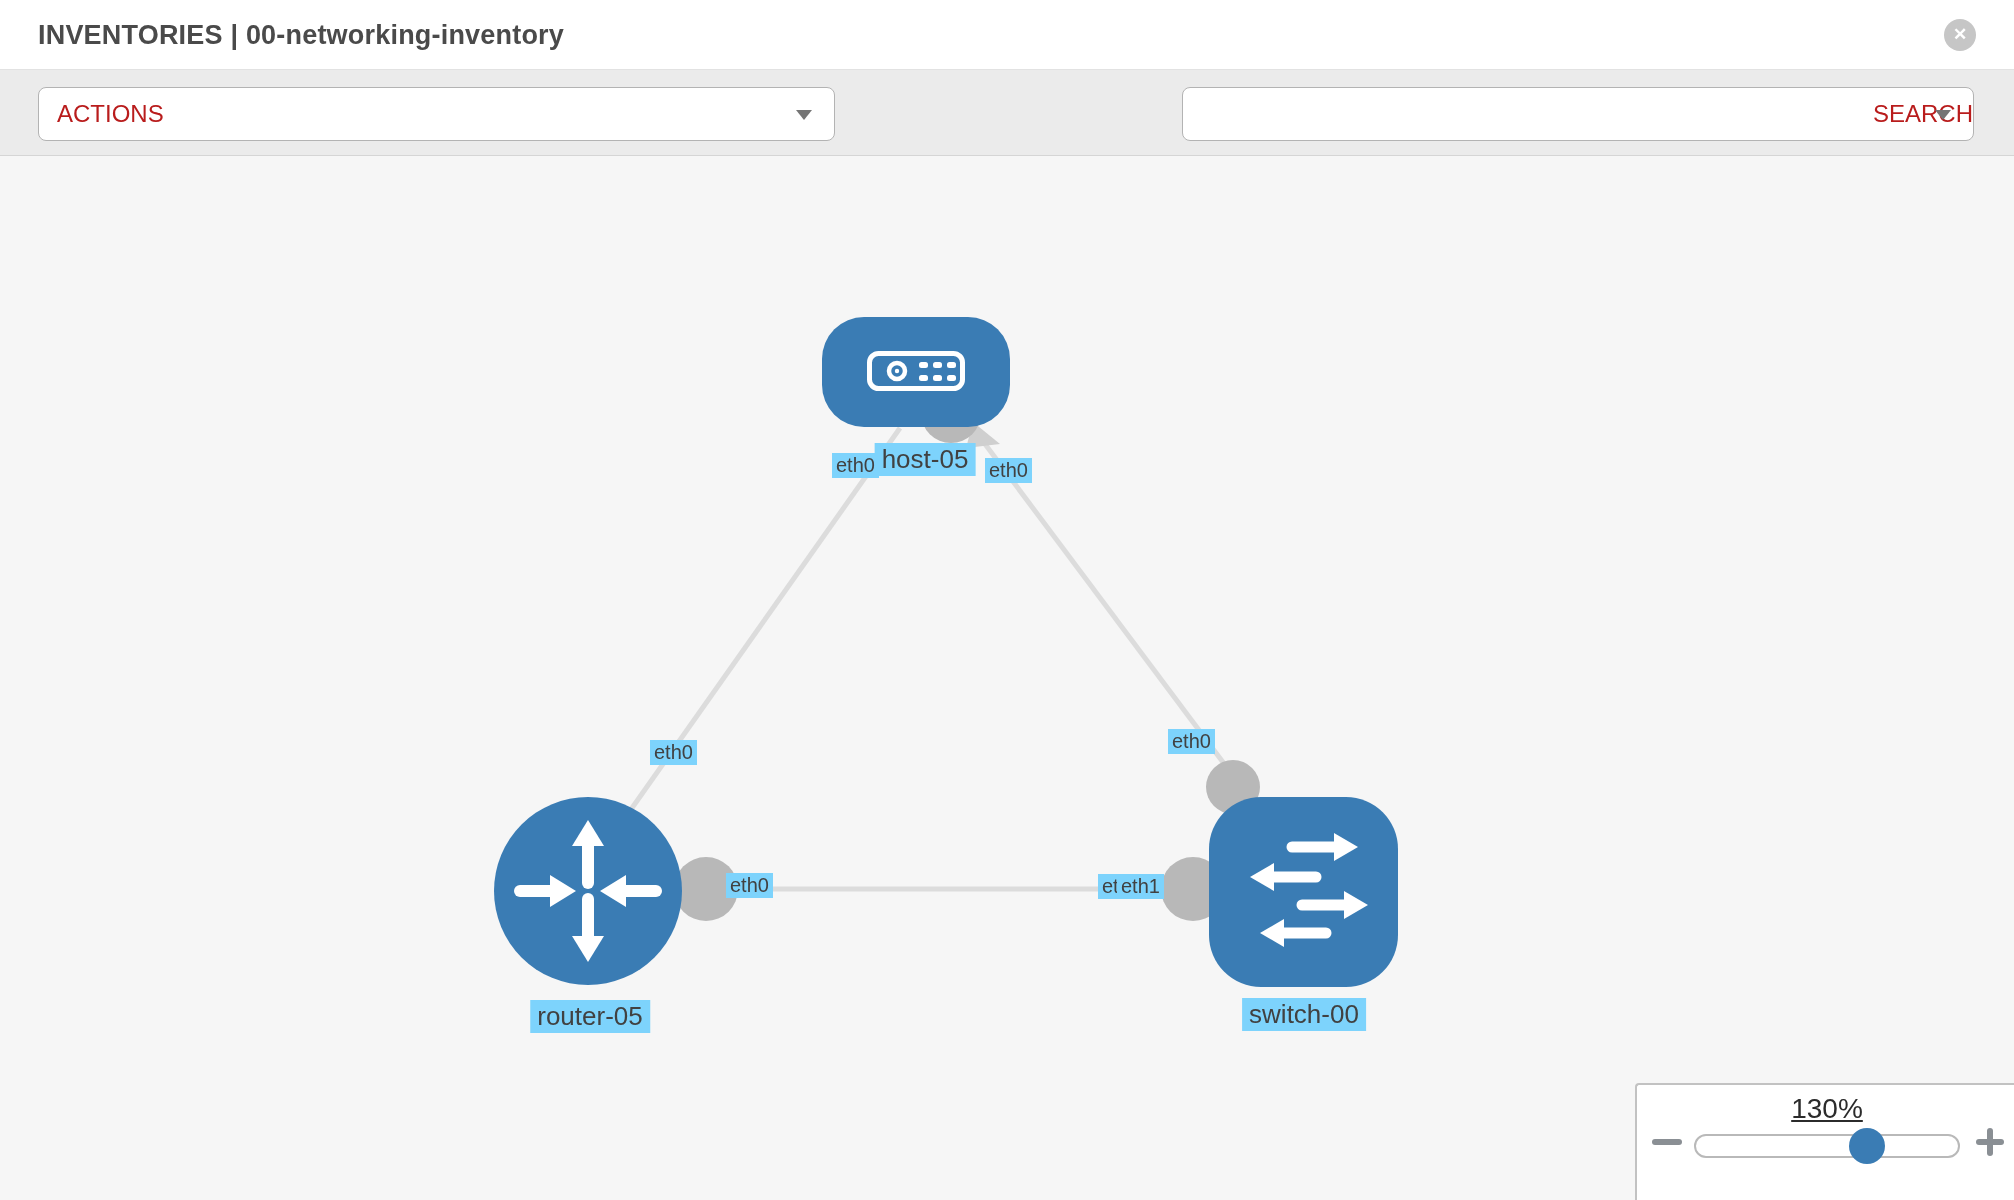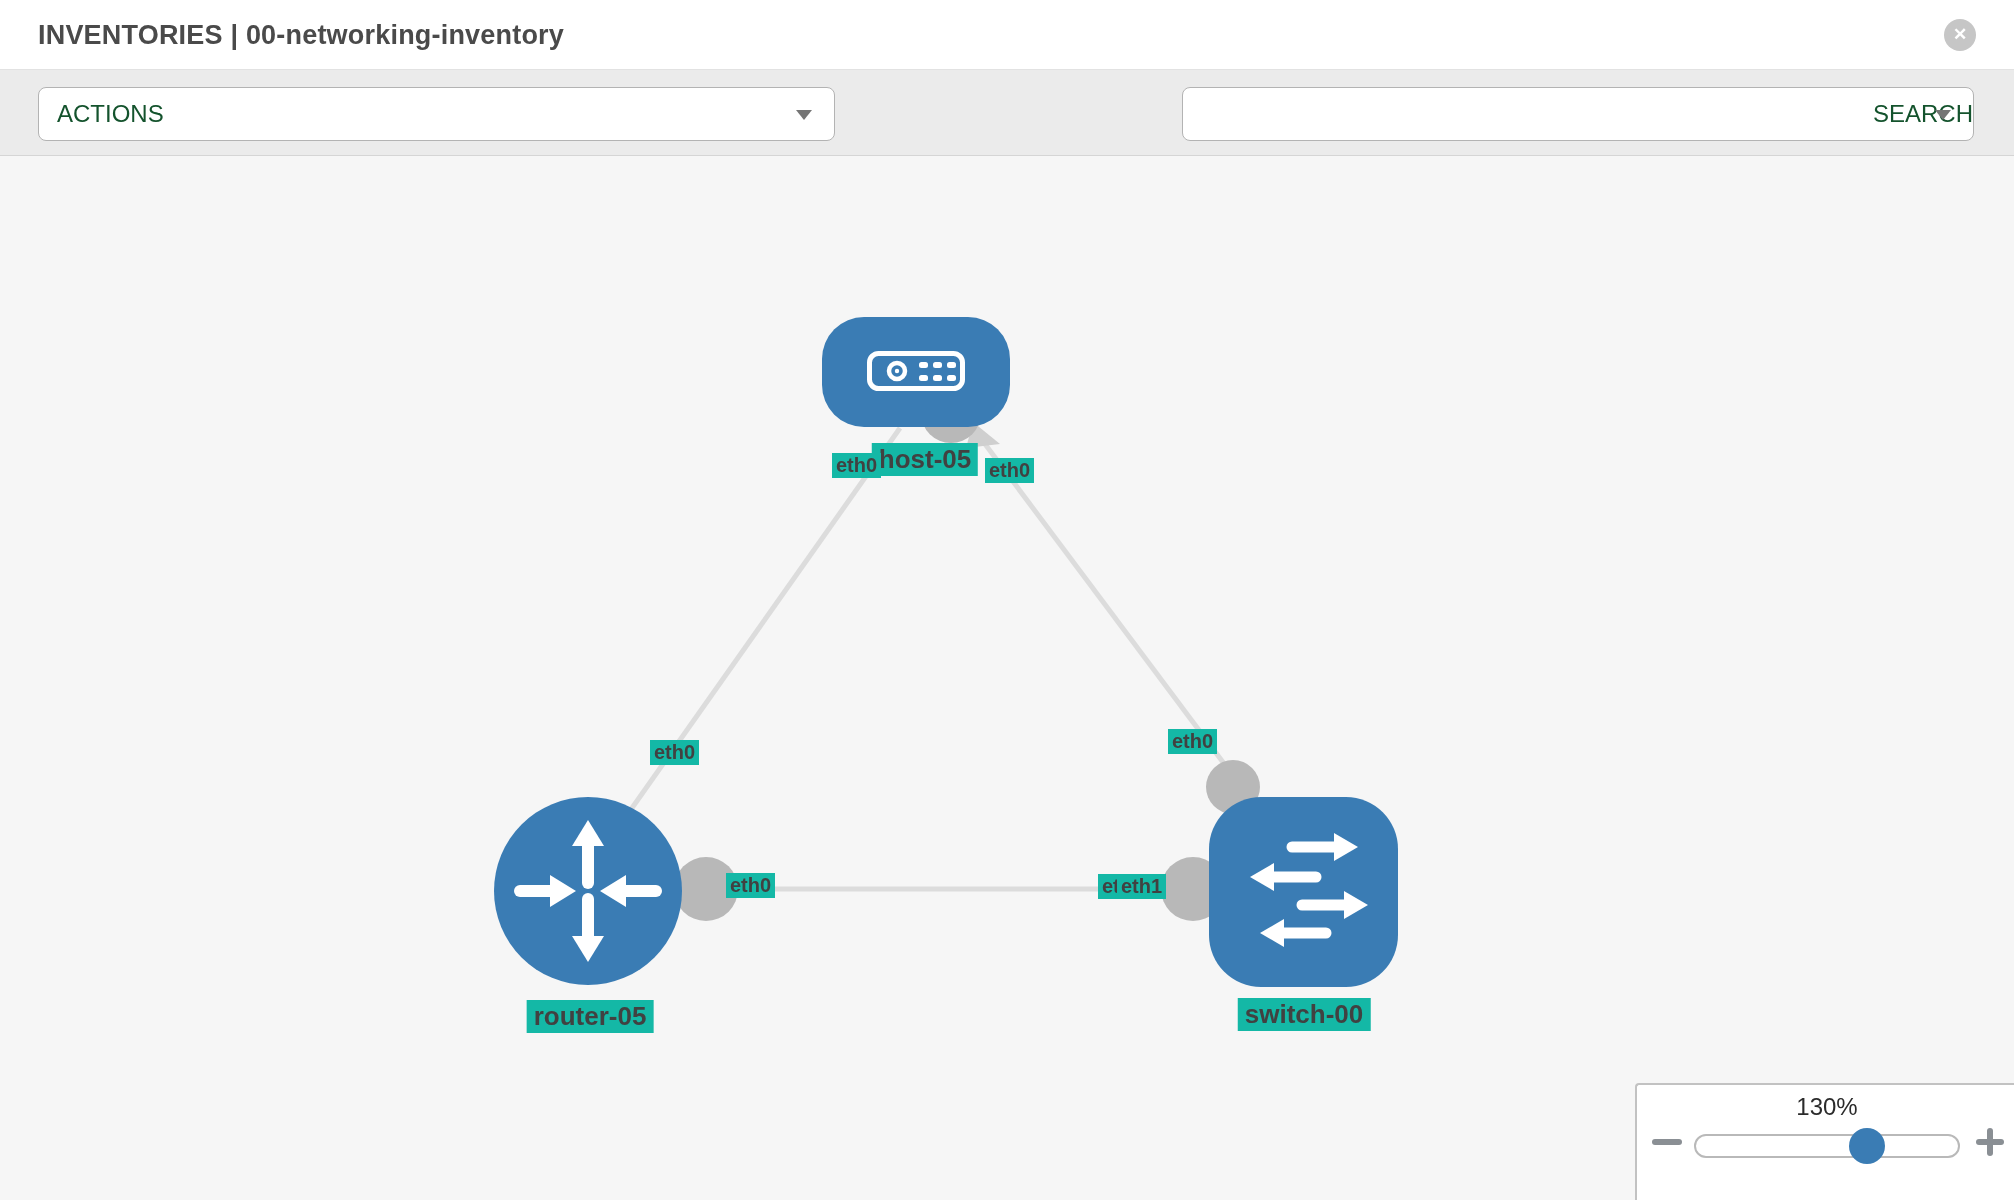--- a/index.html
+++ b/index.html
@@ -23,21 +23,21 @@
     color:#ffffff;font-size:17px;font-weight:bold;text-align:center;line-height:32px;
   }
   
   .toolbar{
     position:absolute;left:0;top:70px;width:2014px;height:86px;
     background:#ebebeb;border-bottom:1px solid #d5d5d5;box-sizing:border-box;
   }
   .select{
     position:absolute;top:17px;height:54px;box-sizing:border-box;
     background:#ffffff;border:1px solid #b3b3b3;border-radius:8px;
-    font-size:24px;color:#14532d;line-height:52px;padding-left:18px;
+    font-size:24px;color:#b91c1c;line-height:52px;padding-left:18px;
     cursor:pointer;
   }
   .select .caret{
     position:absolute;right:22px;top:22px;width:0;height:0;
     border-left:8px solid transparent;border-right:8px solid transparent;
     border-top:10px solid #757575;
   }
   .select-actions{left:38px;width:797px;}
   .select-search{left:1182px;width:792px;text-align:right;}
   .iconbtn{
@@ -46,43 +46,43 @@
   .iconbtn svg{display:block;}
   .btn-wrench{left:1053px;}
   .btn-key{left:1116px;}
   
   .canvas{
     position:absolute;left:0;top:156px;width:2014px;height:1044px;
     background:#f6f6f6;overflow:hidden;
   }
   .canvas svg.topo{position:absolute;left:0;top:0;}
   .lbl{
-    position:absolute;background:#14b8a6;color:#414141;
-    font-size:20px;padding:1px 4px;white-space:nowrap;z-index:2;font-weight:bold;
+    position:absolute;background:#7dd3fc;color:#414141;
+    font-size:20px;padding:1px 4px;white-space:nowrap;z-index:2;
   }
   .lbl-node{font-size:26px;padding:1px 7px;transform:translateX(-50%);}
   .lbl-host{left:925px;top:287px;}
   .lbl-router{left:590px;top:844px;}
   .lbl-switch{left:1304px;top:842px;}
   .lbl-a{left:832px;top:297px;}
   .lbl-b{left:985px;top:302px;}
   .lbl-c{left:650px;top:584px;}
   .lbl-d{left:1168px;top:573px;}
   .lbl-e{left:726px;top:717px;}
   .lbl-f{left:1098px;top:718px;z-index:2;}
   .lbl-g{left:1117px;top:718px;z-index:3;}
   
   .zoom-panel{
     position:absolute;left:1635px;top:927px;width:379px;height:117px;
     background:#ffffff;border:2px solid #c2c2c2;border-right:none;border-bottom:none;
     border-radius:4px 0 0 0;box-sizing:border-box;z-index:5;
   }
   .zoom-value{
     position:absolute;left:57px;top:8px;width:266px;text-align:center;
-    font-size:24px;color:#2b2b2b;
+    font-size:28px;color:#2b2b2b;text-decoration:underline;
   }
   .zoom-minus{
     position:absolute;left:15px;top:54px;width:30px;height:6px;
     background:#8a8f94;border-radius:3px;cursor:pointer;
   }
   .zoom-plus{position:absolute;left:339px;top:43px;width:28px;height:28px;cursor:pointer;}
   .zoom-plus .h{position:absolute;left:0;top:11px;width:28px;height:6px;background:#8a8f94;border-radius:3px;}
   .zoom-plus .v{position:absolute;left:11px;top:0;width:6px;height:28px;background:#8a8f94;border-radius:3px;}
   .zoom-track{
     position:absolute;left:57px;top:49px;width:266px;height:24px;box-sizing:border-box;

